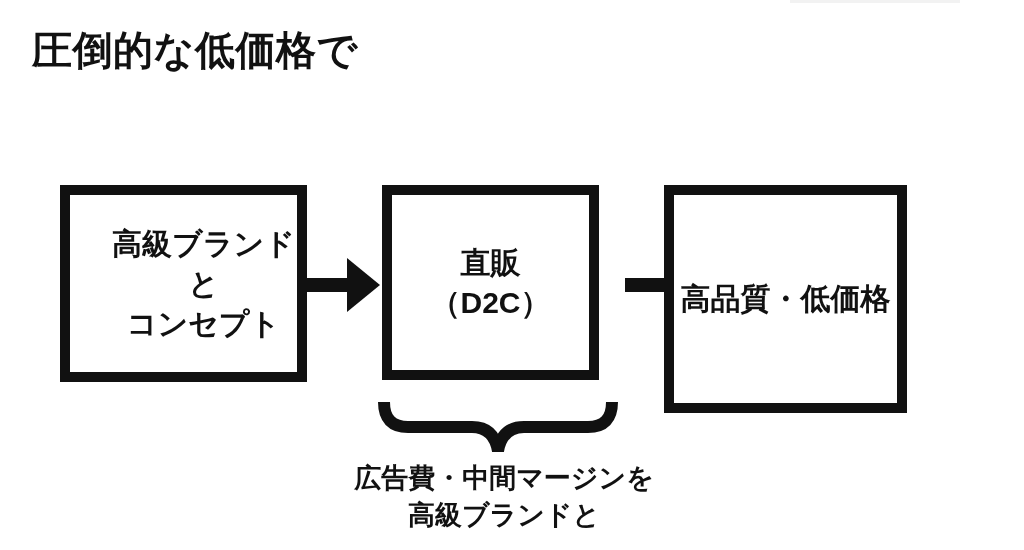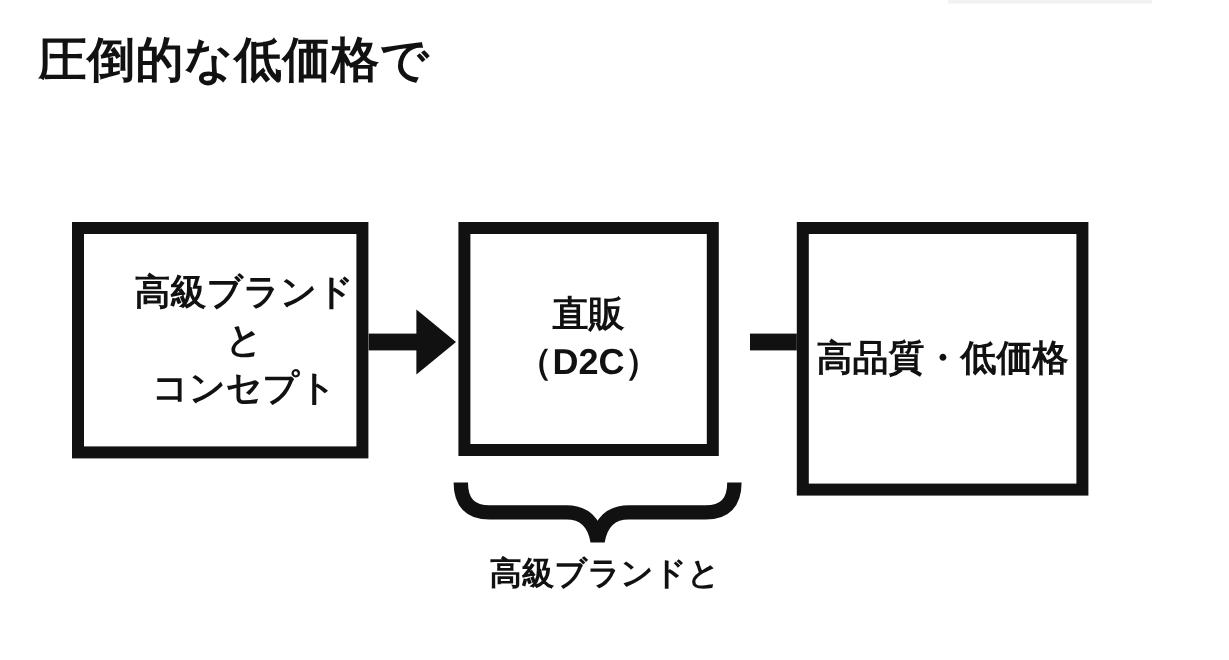--- a/index.html
+++ b/index.html
@@ -102,16 +102,17 @@
   <div class="flow-box box-3">
     <div class="box-line">高品質・低価格</div>
 
   </div>
 
   <svg class="brace-svg" viewBox="0 0 256 66" aria-hidden="true">
     <path d="M 14 8 Q 14 33 38 33 L 102 33 Q 124 33 128 57 Q 132 33 154 33 L 218 33 Q 242 33 242 8" fill="none" stroke="#111111" stroke-width="12" stroke-linecap="butt"></path>
   </svg>
 
   <div class="caption">
+    <div>広告費・中間マージンを</div>
     <div>高級ブランドと</div>
   </div>
 
 </div>
 
 </body></html>

